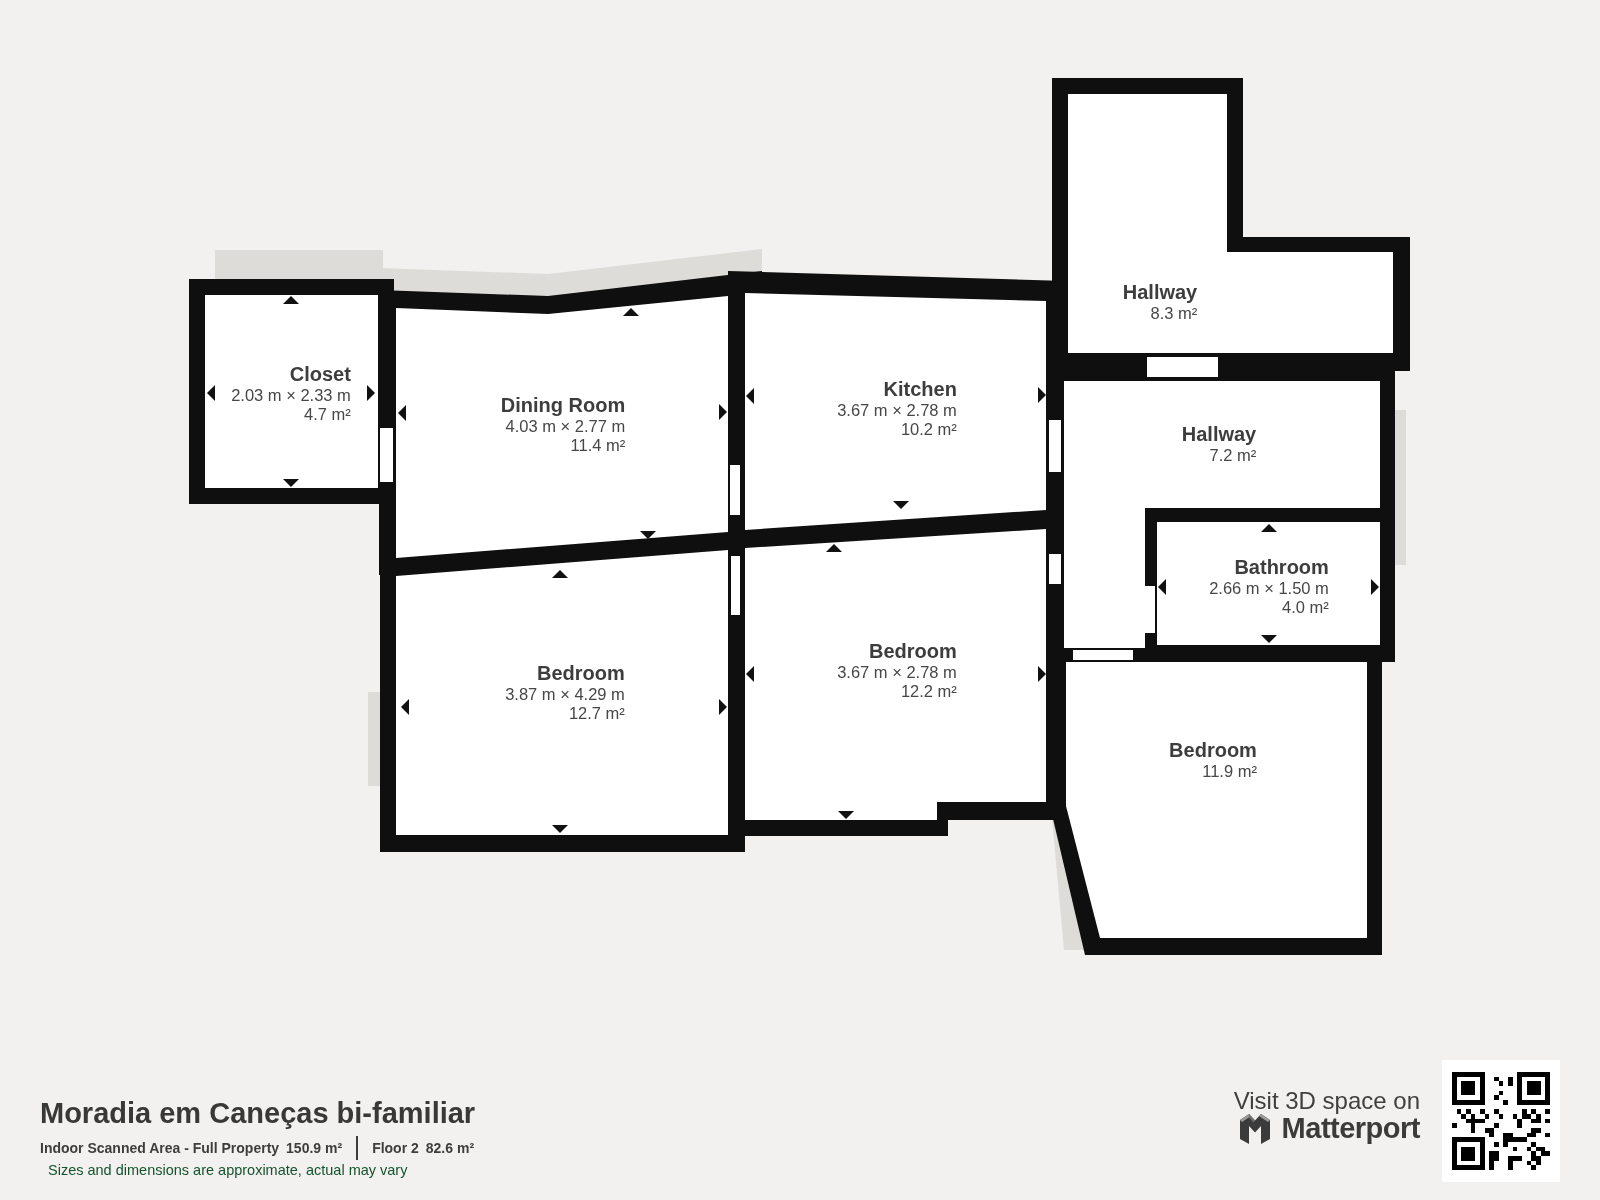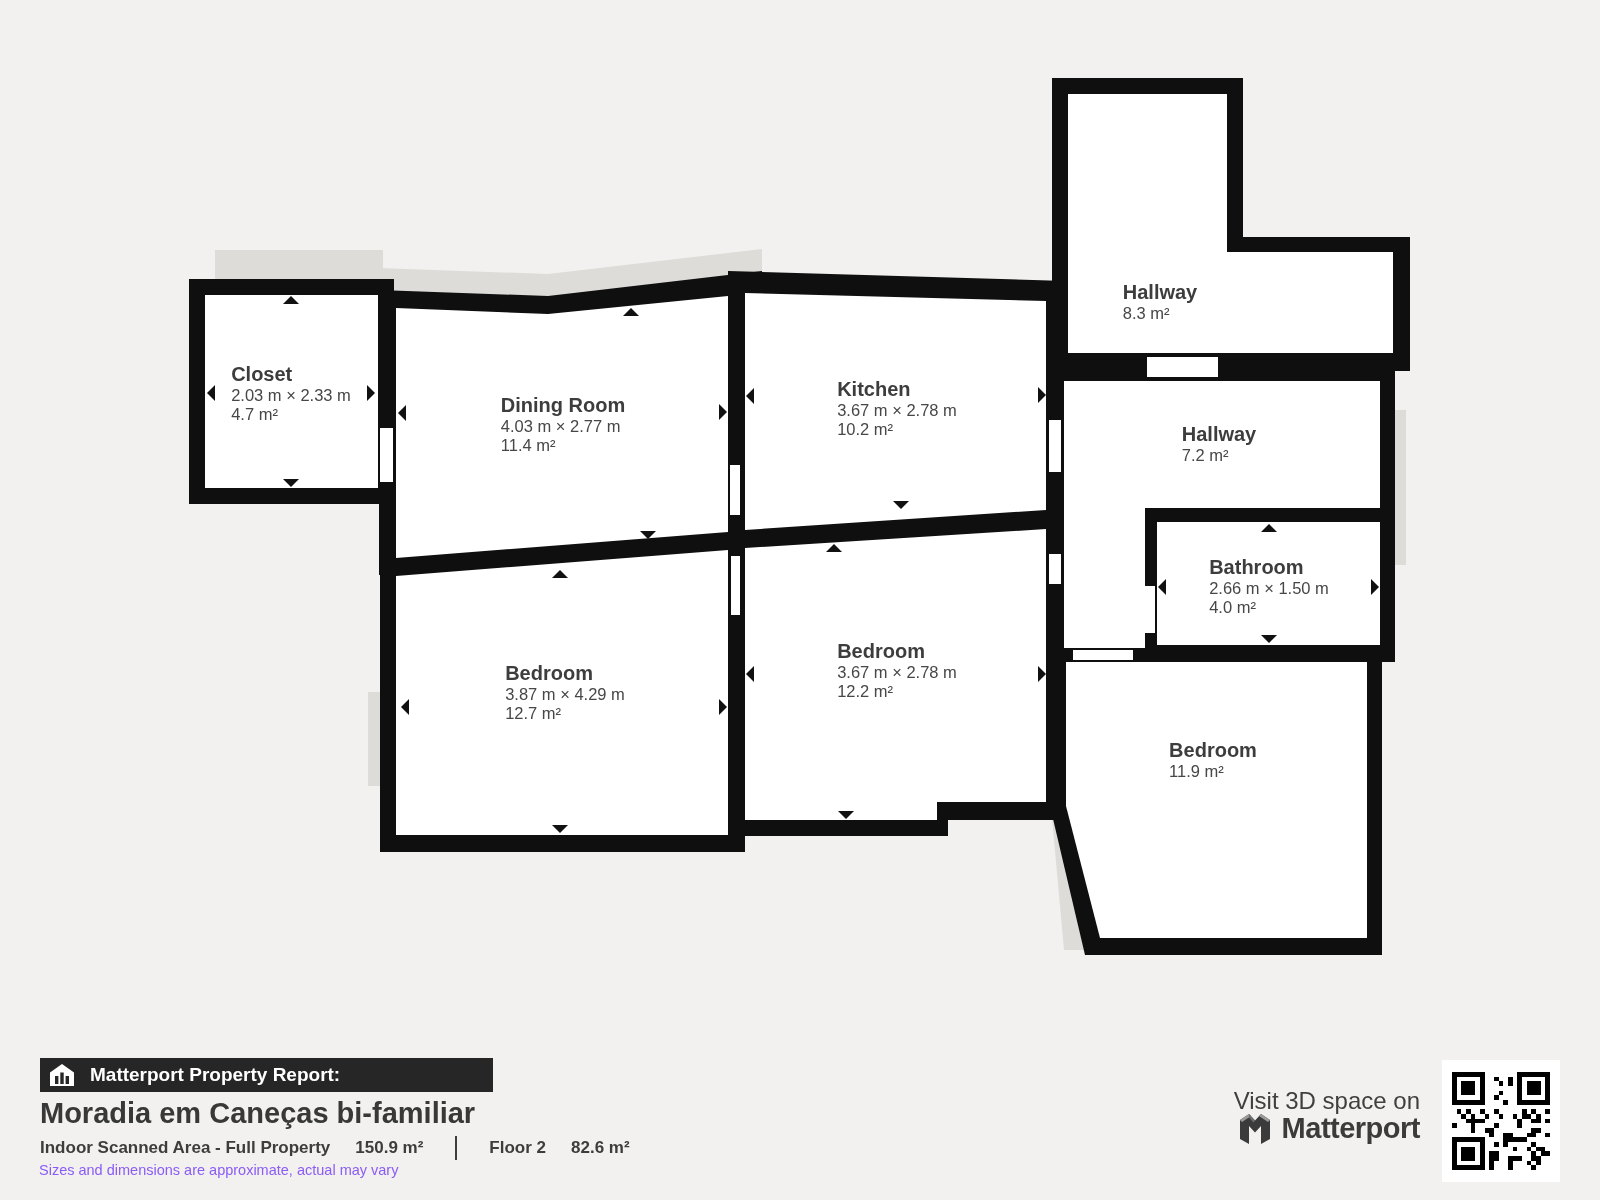--- a/index.html
+++ b/index.html
@@ -1,34 +1,34 @@
 <!DOCTYPE html>
 <html><head>
 <meta charset="utf-8">
 <style>
   html,body{margin:0;padding:0;}
   body{width:1600px;height:1200px;font-family:"Liberation Sans",sans-serif;}
   .stage{position:relative;width:1600px;height:1200px;background:#f2f1ef;overflow:hidden;}
   .plan-svg{position:absolute;left:0;top:0;}
 
   
-  .room-label{position:absolute;transform:translate(-50%,-50%);text-align:left;white-space:nowrap;pointer-events:none;}
+  .room-label{position:absolute;transform:translate(-50%,-50%);text-align:right;white-space:nowrap;pointer-events:none;}
   .rl-name{display:block;font-size:20px;font-weight:bold;color:#3d3d3d;line-height:23px;}
   .rl-dims,.rl-area{display:block;font-size:16.5px;color:#474747;line-height:19px;}
 
   
   .report-bar{position:absolute;left:40px;top:1058px;width:453px;height:34px;background:#262626;display:flex;align-items:center;}
   .report-bar .house{margin-left:10px;flex:0 0 auto;display:block;}
   .report-bar-label{color:#ffffff;font-size:19px;font-weight:bold;margin-left:16px;}
   .property-title{position:absolute;left:40px;top:1097px;font-size:29px;font-weight:bold;color:#383838;}
-  .dims-row{position:absolute;left:40px;top:1136px;font-size:17px;color:#3d3d3d;display:flex;align-items:center;gap:18px;}
+  .dims-row{position:absolute;left:40px;top:1136px;font-size:14px;color:#3d3d3d;display:flex;align-items:center;}
   .dims-row b{font-weight:bold;}
   .dims-row .val{margin-left:7px;font-weight:bold;}
   .vdivider{display:inline-block;width:2px;height:24px;background:#3d3d3d;margin:0 14px;}
-  .disclaimer{position:absolute;left:39px;top:1162px;font-size:14.5px;color:#8b5cf6;}
+  .disclaimer{position:absolute;left:48px;top:1162px;font-size:14.5px;color:#14532d;}
 
   
   .visit-text{position:absolute;top:1087px;right:180px;font-size:24px;color:#3f3f3f;}
   .brand-row{position:absolute;top:1112px;right:180px;display:flex;align-items:flex-start;}
   .brand-word{font-size:29px;font-weight:bold;color:#3b3b3b;margin-left:9px;letter-spacing:-0.5px;}
   .qr-card{position:absolute;left:1442px;top:1060px;width:118px;height:122px;background:#ffffff;display:flex;align-items:center;justify-content:center;}
 </style>
 </head>
 <body>
 
@@ -144,29 +144,20 @@
         <span class="rl-name">Bedroom</span>
         <span class="rl-dims">3.67 m × 2.78 m</span>
         <span class="rl-area">12.2 m²</span>
       </div>
       <div class="room-label" style="left: 1213px; top: 760px;">
         <span class="rl-name">Bedroom</span>
         <span class="rl-area">11.9 m²</span>
       </div>
     </div>
 
-  <div class="report-bar">
-    <svg class="house" width="24" height="22" viewBox="0 0 24 22">
-      <path d="M12 0 L24 8.5 V22 H0 V8.5 Z" fill="#ffffff"></path>
-      <rect x="5" y="12" width="3.4" height="8" fill="#262626"></rect>
-      <rect x="10.3" y="8.5" width="3.4" height="11.5" fill="#262626"></rect>
-      <rect x="15.6" y="12" width="3.4" height="8" fill="#262626"></rect>
-    </svg>
-    <span class="report-bar-label">Matterport Property Report:</span>
-  </div>
 
   <div class="property-title">Moradia em Caneças bi-familiar</div>
 
   <div class="dims-row">
     <b>Indoor Scanned Area - Full Property</b>
     <span class="val">150.9 m²</span>
     <span class="vdivider"></span>
     <b>Floor 2</b>
     <span class="val">82.6 m²</span>
   </div>

